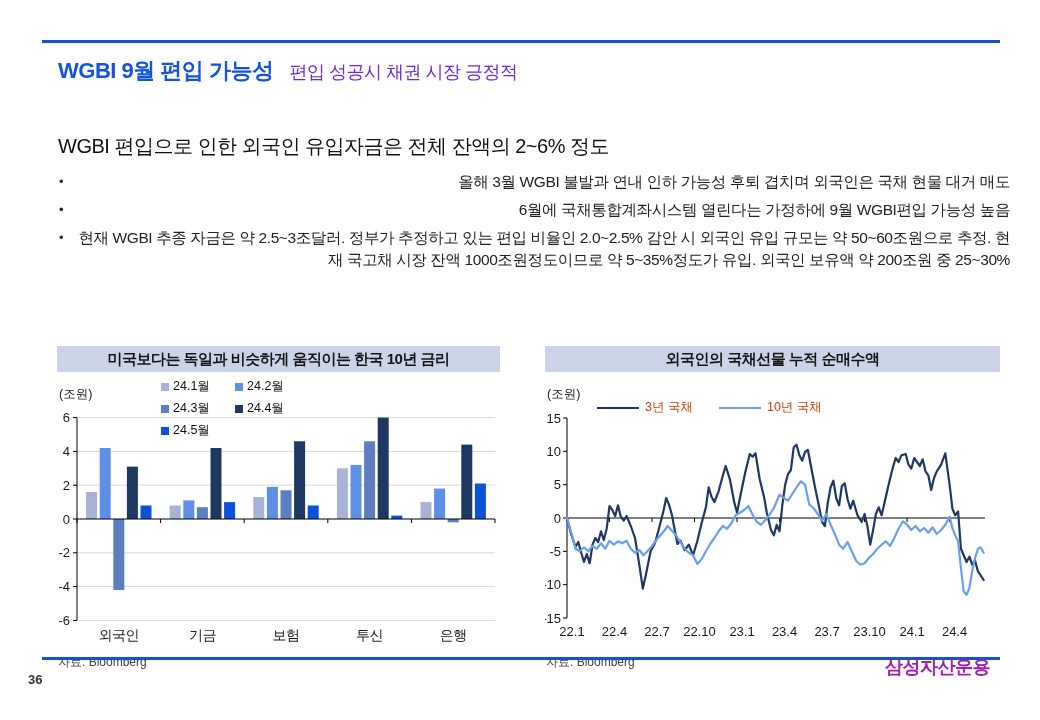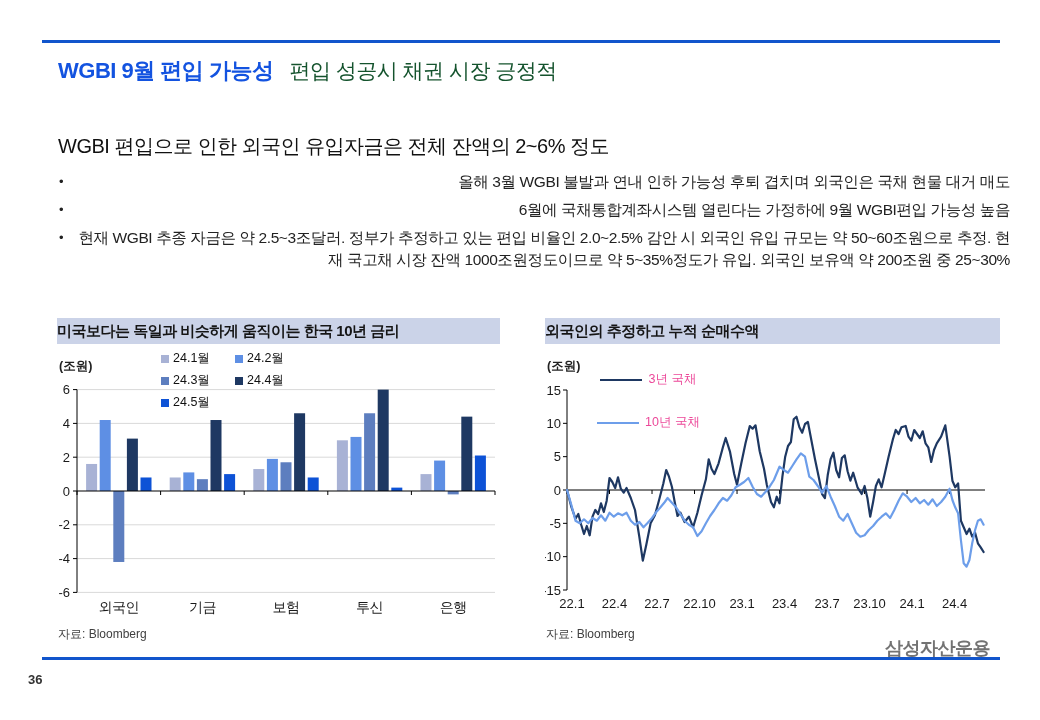--- a/index.html
+++ b/index.html
@@ -6,44 +6,44 @@
   .slide{
     position:relative;width:1040px;height:720px;background:#ffffff;
     font-family:"Liberation Sans","DejaVu Sans",sans-serif;overflow:hidden;
     margin:0 auto;
   }
   .rule{position:absolute;left:42px;width:958px;height:3px;background:#1155CC;}
   .rule.top{top:40px;}
   .rule.bottom{top:657px;}
   .title-row{position:absolute;left:58px;top:56px;white-space:nowrap;}
   .title{font-size:22px;font-weight:700;color:#1353E0;letter-spacing:-0.5px;}
-  .subtitle{font-size:21px;color:#14532d;margin-left:16px;letter-spacing:-0.5px;}
+  .subtitle{font-size:18px;color:#6d28d9;margin-left:16px;letter-spacing:-0.5px;}
   .heading{position:absolute;left:58px;top:133px;font-size:20px;color:#111;letter-spacing:-0.5px;}
   .bullets{position:absolute;left:58px;top:171px;width:952px;margin:0;padding:0;list-style:none;text-align:right;}
   .bullets li{position:relative;padding-left:15px;margin-bottom:6px;font-size:15.5px;line-height:22px;color:#222;letter-spacing:-0.4px;}
   .bullets li::before{content:"\2022";position:absolute;left:1px;top:0;font-size:13px;color:#222;}
   .chart-card{position:absolute;top:318px;}
   .chart-card.left{left:57px;width:443px;}
   .chart-card.right{left:545px;width:455px;}
-  .chart-banner{height:26px;line-height:26px;background:#CBD3E8;
-    font-size:15px;font-weight:600;color:#151515;letter-spacing:-0.5px;}
+  .chart-banner{height:26px;line-height:26px;background:#CBD3E8;text-align:center;
+    font-size:15px;font-weight:600;color:#151515;letter-spacing:-0.5px;margin-top:28px;}
   .chart-body{position:relative;}
-  .unit-label{position:absolute;left:2px;top:14px;font-size:12.5px;color:#222;font-weight:bold;}
+  .unit-label{position:absolute;left:2px;top:14px;font-size:12.5px;color:#222;}
   .legend-grid{position:absolute;left:104px;top:6px;display:grid;
     grid-template-columns:74px 74px;grid-auto-flow:row;row-gap:5px;
     font-size:12.5px;color:#111;}
   .lgi{display:inline-flex;align-items:center;gap:4px;white-space:nowrap;}
   .sw{width:8px;height:8px;display:inline-block;flex:none;}
   .line-legend{position:absolute;left:52px;top:27px;display:flex;gap:26px;
-    align-items:center;font-size:12.5px;color:#ec4899;flex-direction:column;}
+    align-items:center;font-size:12.5px;color:#c2410c;}
   .lli{display:inline-flex;align-items:center;white-space:nowrap;}
   .lsw{display:inline-block;width:42px;height:0;border-top:2.5px solid #000;margin-right:6px;flex:none;}
   .source{margin-top:2px;font-size:12px;color:#404040;padding-left:1px;}
   .page-number{position:absolute;left:28px;top:672px;font-size:13px;color:#333;font-weight:bold;}
-  .brand{position:absolute;right:50px;top:636px;font-size:18px;font-weight:800;color:#737373;letter-spacing:-0.5px;margin-left:42px;}
+  .brand{position:absolute;right:50px;top:655px;font-size:18px;font-weight:800;color:#a21caf;letter-spacing:-0.5px;margin-left:42px;}
   svg text{font-family:"Liberation Sans","DejaVu Sans",sans-serif;}
   svg .ax{font-size:13px;fill:#1a1a1a;}
   svg .cat{font-size:14px;fill:#1a1a1a;letter-spacing:-0.5px;}
 </style>
 </head>
 <body>
 
 <div class="slide">
   <div class="rule top"></div>
 
@@ -128,21 +128,21 @@
           <rect x="390.7" y="147" width="11" height="3.38" fill="#5D7EBF"></rect>
           <rect x="404.3" y="72.64" width="11" height="74.36" fill="#1E3862"></rect>
           <rect x="417.9" y="111.50999999999999" width="11" height="35.49" fill="#0D52D6"></rect>
           <line x1="20" x2="438" y1="147" y2="147" stroke="#000" stroke-width="1.2"></line>
         </svg>
     </div>
     <div class="source">자료: Bloomberg</div>
   </div>
 
   <div class="chart-card right">
-    <div class="chart-banner">외국인의 추정하고 누적 순매수액</div>
+    <div class="chart-banner">외국인의 국채선물 누적 순매수액</div>
     <div class="chart-body">
       <div class="unit-label">(조원)</div>
       <div class="line-legend" id="line-legend">
           <span class="lli"><span class="lsw" style="border-top-color: rgb(30, 56, 98);"></span>3년 국채</span>
           <span class="lli"><span class="lsw" style="border-top-color: rgb(109, 158, 234);"></span>10년 국채</span>
         </div>
       <svg id="line-svg" width="455" height="276">
           <line x1="22" x2="22" y1="46" y2="246" stroke="#000" stroke-width="1"></line>
           <line x1="18" x2="22" y1="246" y2="246" stroke="#000" stroke-width="1"></line>
           <text x="16" y="250.5" text-anchor="end" class="ax">-15</text>

